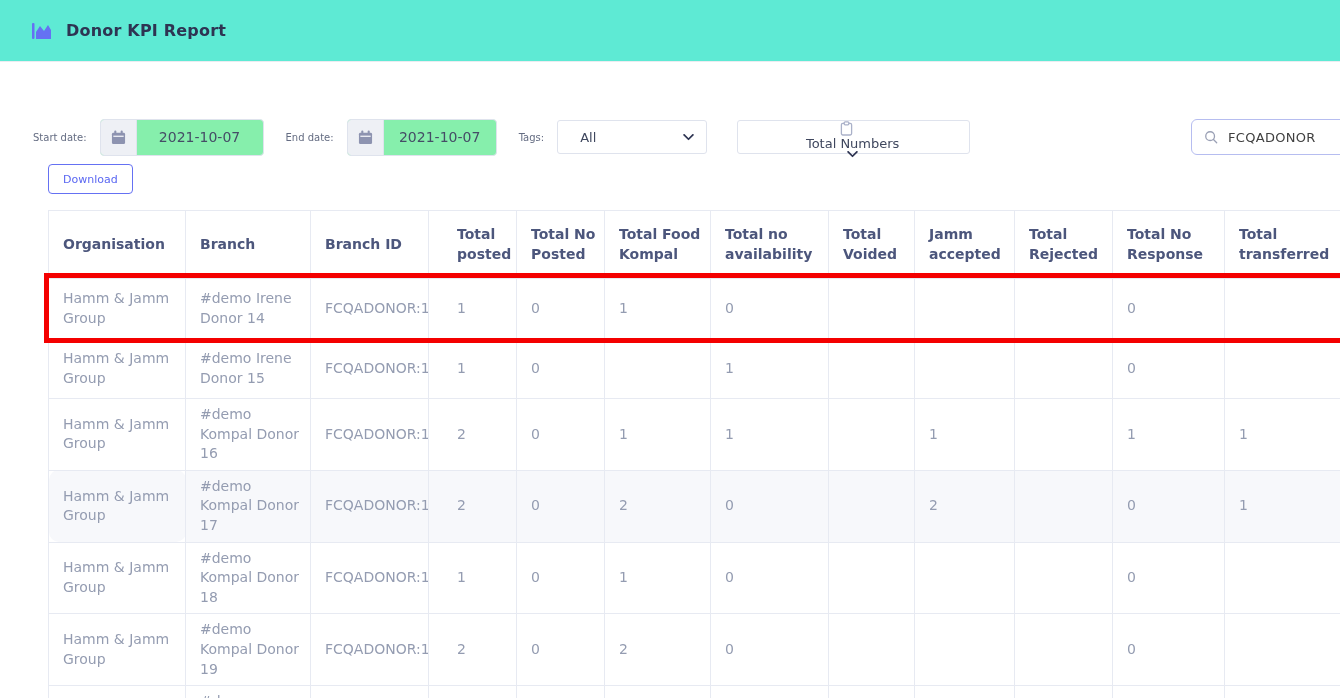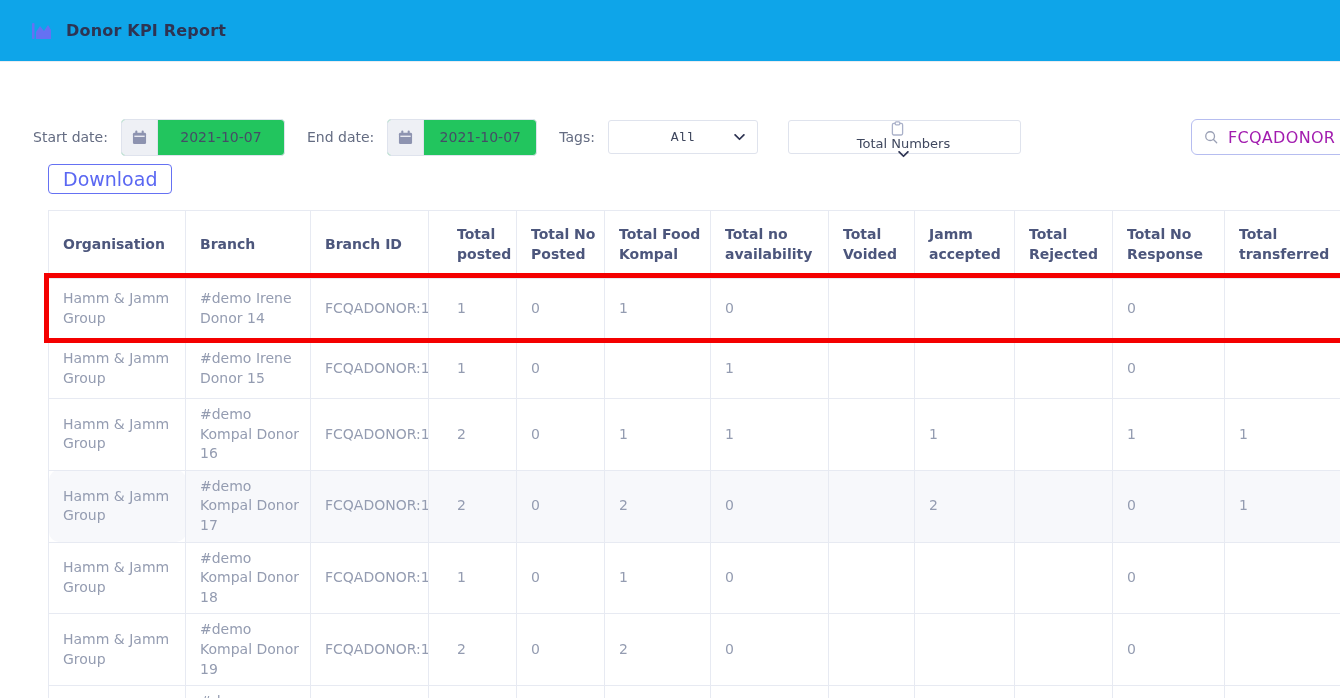--- a/index.html
+++ b/index.html
@@ -1,54 +1,54 @@
 <!DOCTYPE html>
 <html><head>
 <meta charset="utf-8">
 <style>
   * { margin:0; padding:0; box-sizing:border-box; }
   html,body { width:1340px; height:698px; overflow:hidden; background:#ffffff;
               font-family:"DejaVu Sans","Liberation Sans",sans-serif; }
 
   
   .topbar { height:62px; display:flex; align-items:center; padding-left:32px;
-            background:#0ea5e9; border-bottom:1px solid #ebecf1; }
+            background:#5eead4; border-bottom:1px solid #ebecf1; }
   .app-icon { width:20px; height:18px; margin-right:14px; display:inline-flex; }
   .page-title { font-size:16px; font-weight:700; color:#2e3452; letter-spacing:.2px; }
 
   
   .filters { position:relative; margin:56px 0 0 33px; height:38px; display:flex;
              align-items:center; }
-  .flabel { font-size:14px; color:#646c82; margin-right:13px; white-space:nowrap; }
+  .flabel { font-size:10px; color:#646c82; margin-right:13px; white-space:nowrap; }
   .dategroup { display:flex; align-items:stretch; height:37px; border:1px solid #dfe3ed;
-               border-radius:4px; background:#22c55e; overflow:hidden; }
+               border-radius:4px; background:#86efac; overflow:hidden; }
   .dategroup.first { width:164px; }
   .dategroup.second { width:150px; }
   .dicon { width:36px; background:#eef0f5; display:flex; align-items:center;
            justify-content:center; border-right:1px solid #dfe3ed; }
   .dval { flex:1; display:flex; align-items:center; justify-content:center;
           font-size:14px; color:#454d66; }
   .gap22 { width:22px; }
   .selectbox { height:34px; border:1px solid #dfe3ed; border-radius:3px; background:#fff;
                display:flex; align-items:center; font-size:13px; color:#3f475e; }
   .selectbox.tags { width:150px; padding:0 12px 0 22px; }
   .selectbox.metric { width:233px; padding:0 14px 0 12px; margin-left:30px;flex-direction:column; }
   .selectbox .val { flex:1; }
-  .selectbox.tags .val { text-align:center;font-family:Liberation Mono, monospace; }
+  .selectbox.tags .val { text-align:left; }
   .clip-icon { margin-right:12px; display:inline-flex; }
   .chev { display:inline-flex; }
   .search { position:absolute; left:1158px; top:1px; width:210px; height:36px;
             border:1px solid #b6bdf0; border-radius:6px; background:#fff;
             display:flex; align-items:center; padding:0 10px 0 12px; }
-  .search .sval { font-size:16px; color:#a21caf; margin-left:10px; letter-spacing:.3px; }
+  .search .sval { font-size:13px; color:#404040; margin-left:10px; letter-spacing:.3px; }
 
   
   .download { display:block; margin:8px 0 0 48px; height:30px; padding:0 14px;
               background:#ffffff; border:1px solid #6571f3; border-radius:4px;
-              color:#5a67f2; font-size:19px; font-family:inherit; cursor:pointer; }
+              color:#5a67f2; font-size:11px; font-family:inherit; cursor:pointer; }
 
   
   .table-wrap { position:relative; margin:16px 0 0 48px; width:1326px; }
   table { border-collapse:collapse; table-layout:fixed; width:1326px; }
   th, td { border:1px solid #e7eaf2; text-align:left; vertical-align:middle;
            padding:6px 8px 6px 14px; overflow:hidden; }
   th { height:68px; font-size:14px; font-weight:600; color:#4c567c; line-height:1.4; }
   td { height:60px; font-size:14px; color:#949cb1; line-height:1.4; }
   tr.striped td { background:#f7f8fb; }
   th:nth-child(1), td:nth-child(1) { width:137px;border-radius:10px; }

